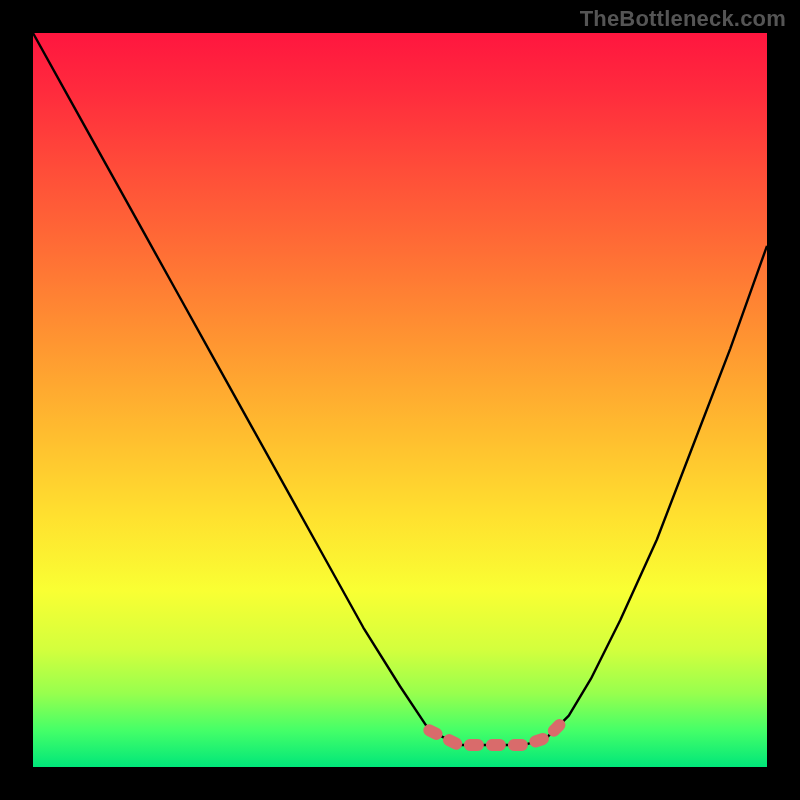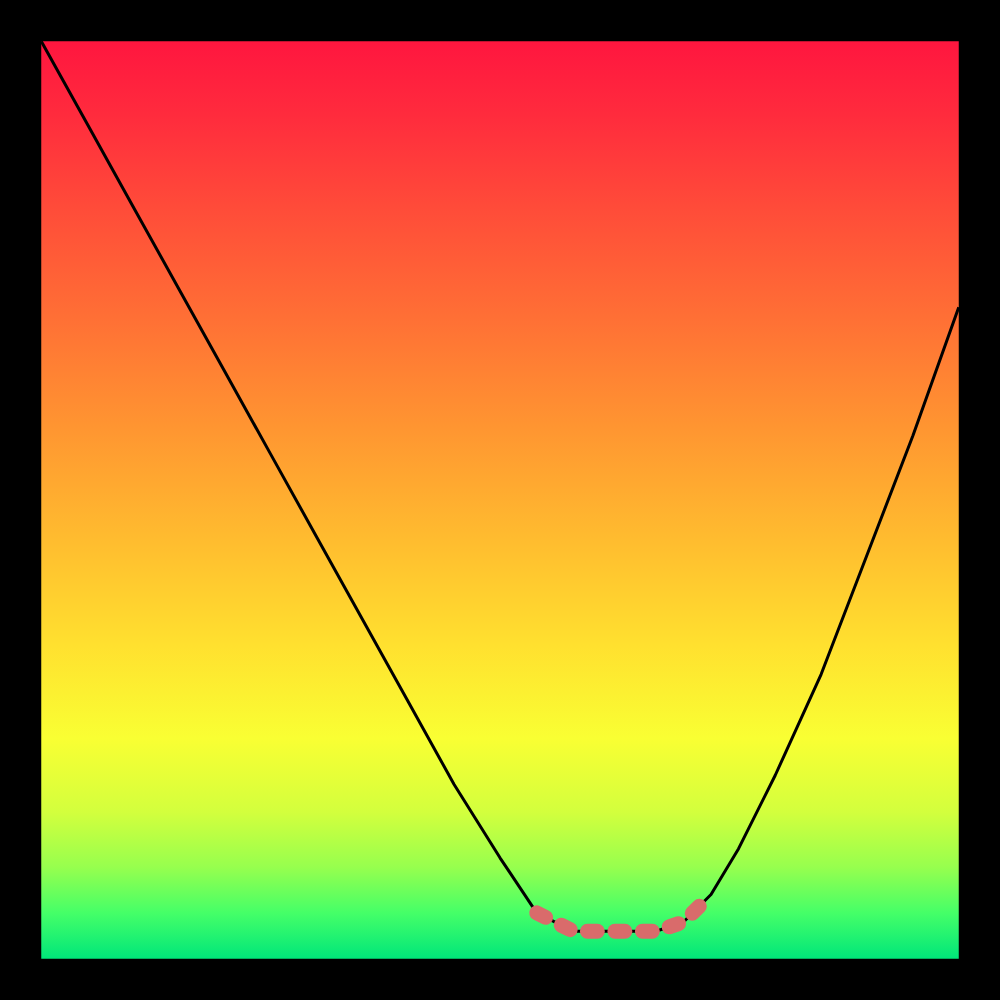--- a/index.html
+++ b/index.html
@@ -56,20 +56,21 @@
     width: 734px;
     height: 734px;
     overflow: visible;
   }
 </style>
 </head>
 <body>
 
 <div class="frame">
 
+  <div class="watermark">TheBottleneck.com</div>
 
   <div class="plot-area">
     <svg class="curve" viewBox="0 0 734 734" preserveAspectRatio="none">
       <path d="M 0 0
                L 36.7 66.06
                L 73.4 132.12
                L 110.1 198.18
                L 146.8 264.24
                L 183.5 330.30
                L 220.2 396.36

